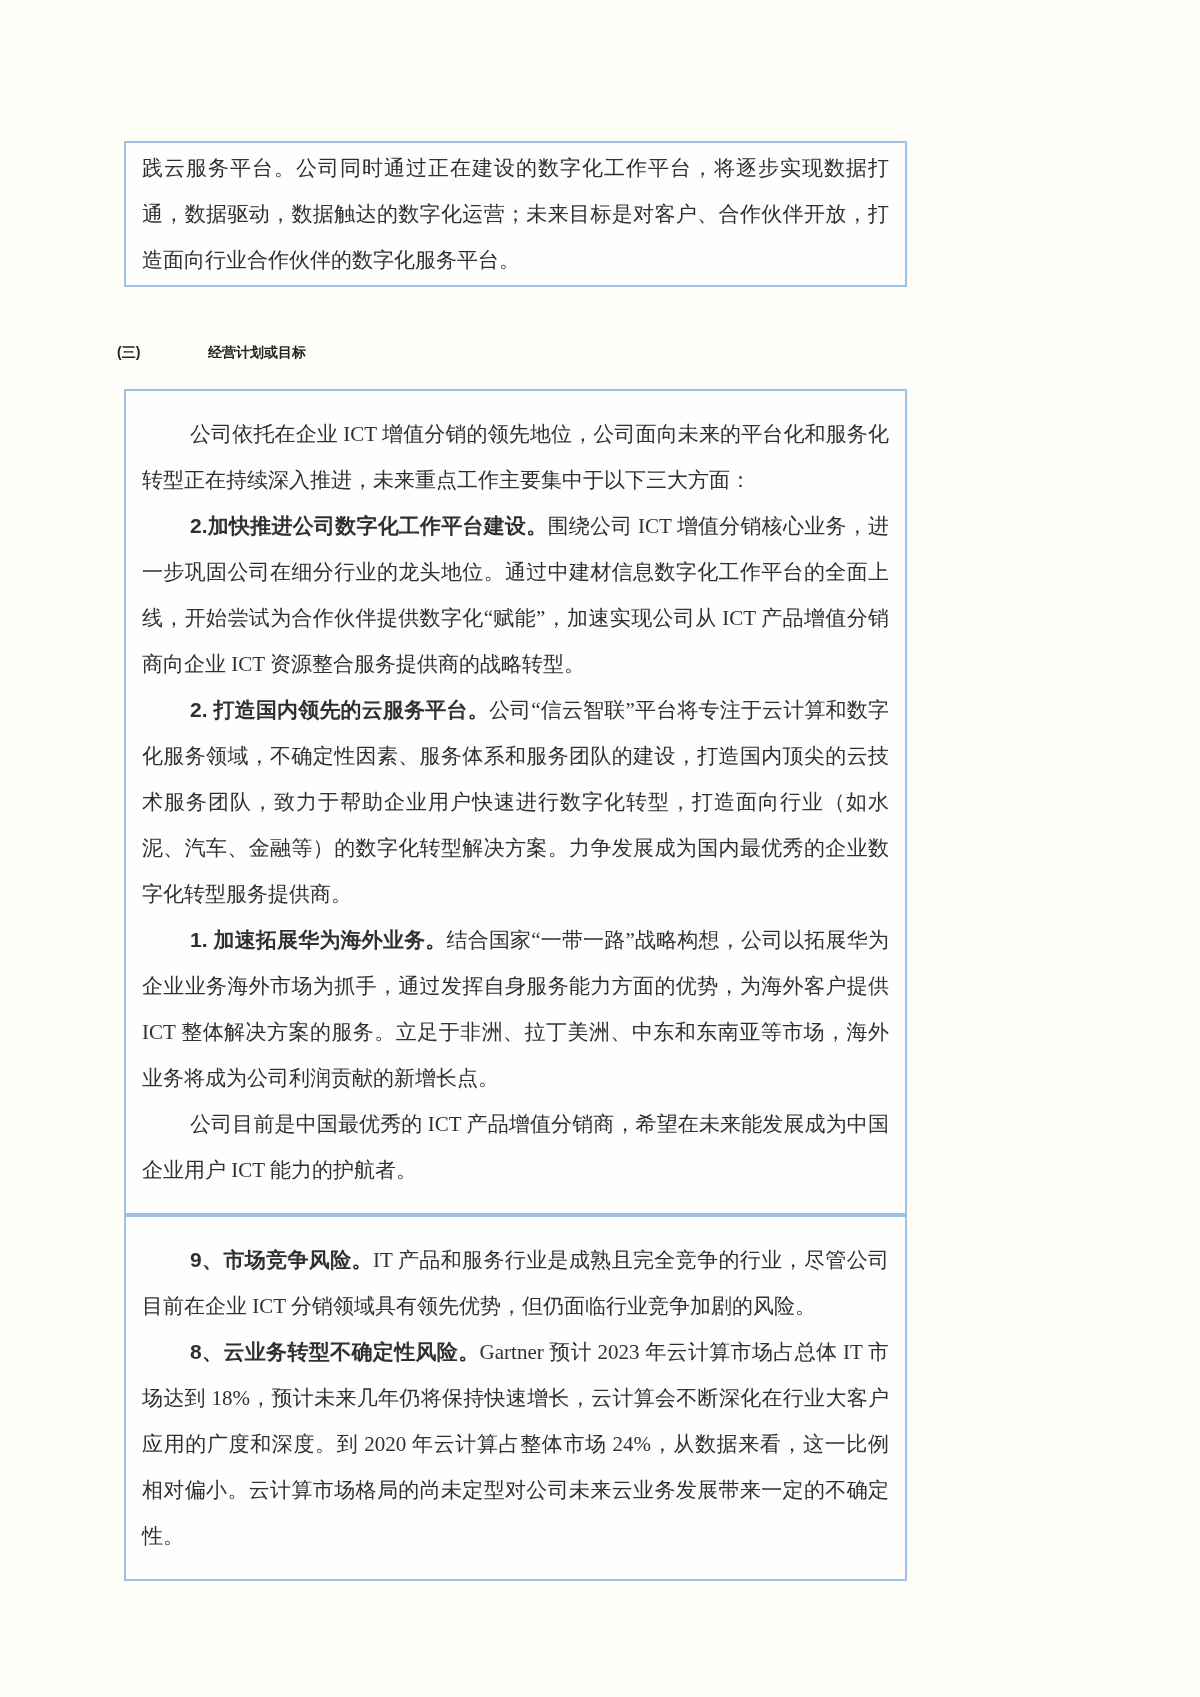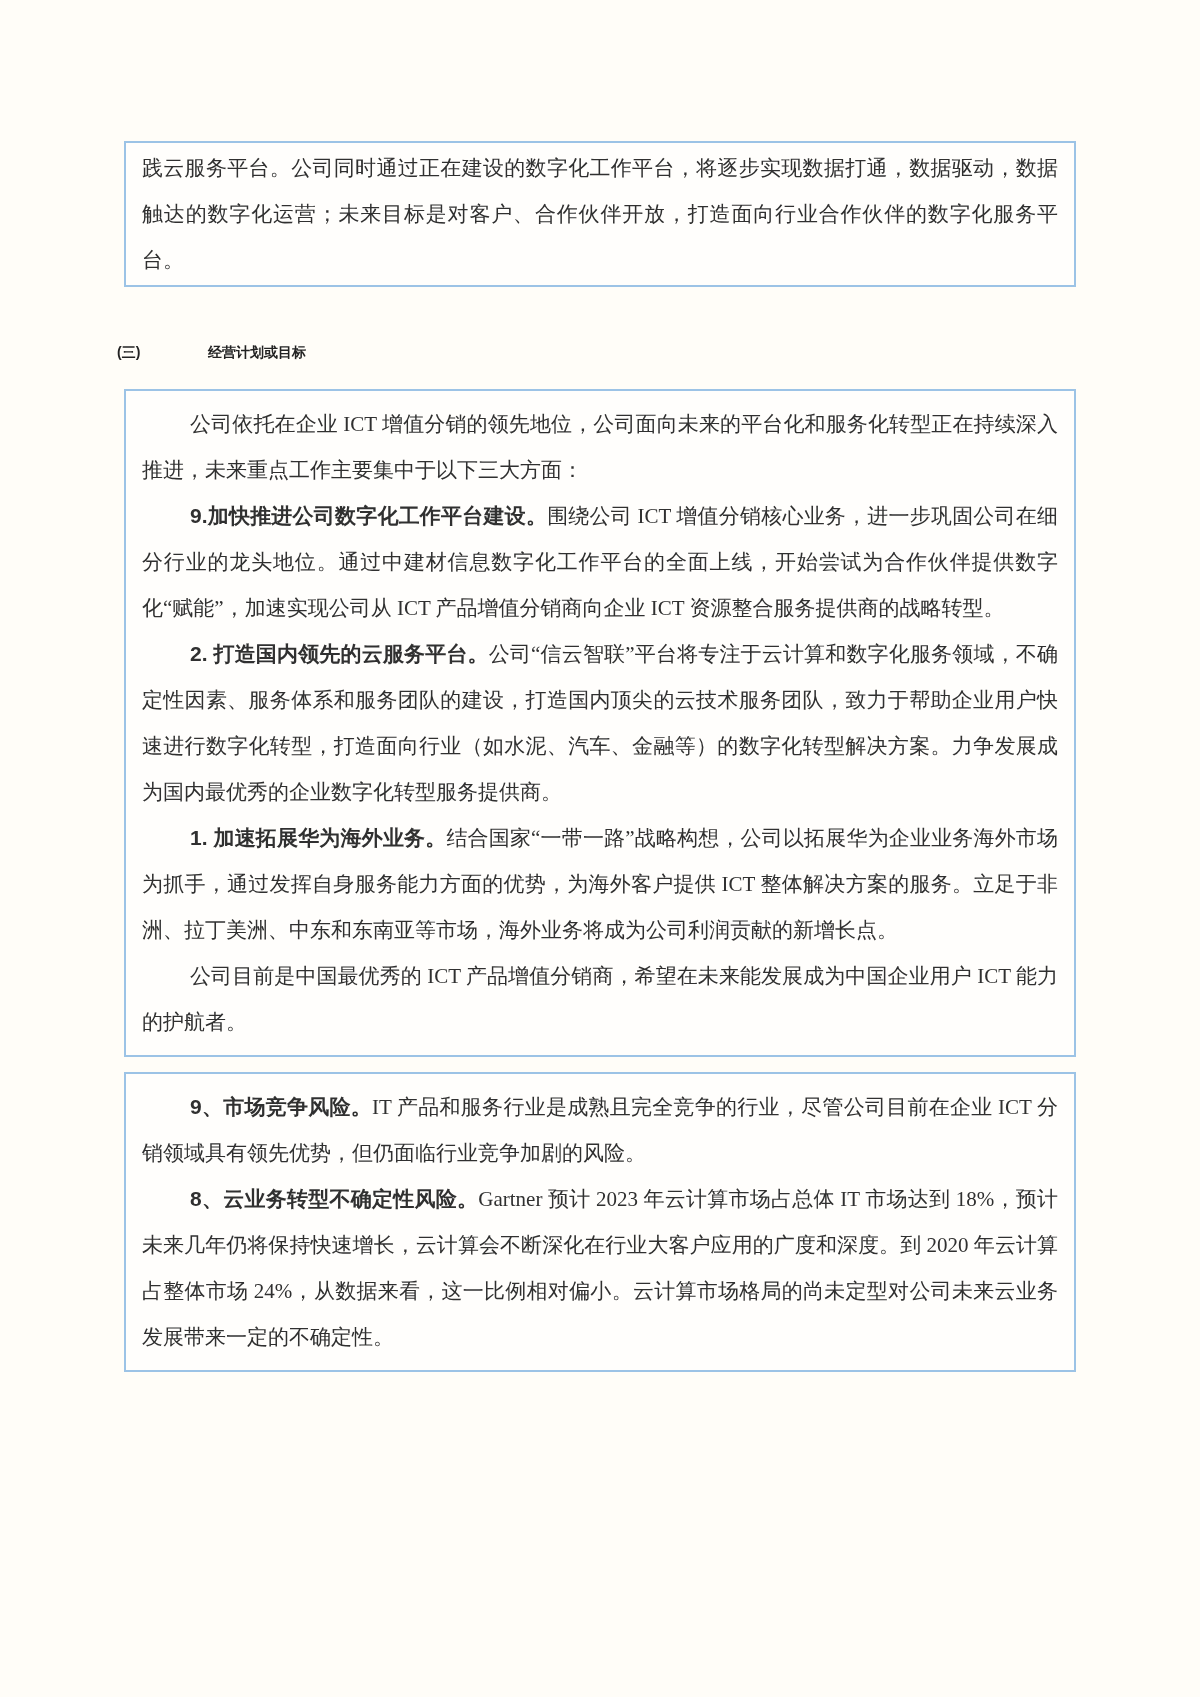--- a/index.html
+++ b/index.html
@@ -15,34 +15,33 @@
     position: relative;
     overflow: hidden;
   }
   .page {
     width: 1200px;
     height: 1697px;
   }
   .doc-box {
     box-sizing: border-box;
     margin-left: 124px;
-    width: 952px;
+    width: 783px;
     border: 2px solid #9cc3e6;
     background: #fffefc;
     padding: 2px 16px;
     font-size: 21px;
     line-height: 46px;
     text-align: justify;
   }
   .box-cont { 
     margin-top: 141px;
   }
   .box-body {
-    padding: 10px 16px;
-    margin-top: 15px;
+    padding: 20px 16px;
   }
   .para {
     margin: 0;
     text-indent: 48px;
   }
   .no-indent .para,
   .para.no-indent {
     text-indent: 0;
   }
   .lead {
@@ -79,21 +78,21 @@
 
   <h2 class="heading h3">
     <span class="h-num">(三)</span><span class="h-title">经营计划或目标</span>
   </h2>
 
   <section class="doc-box box-body">
     <p class="para">
       <span class="lead"></span><span>公司依托在企业 ICT 增值分销的领先地位，公司面向未来的平台化和服务化转型正在持续深入推进，未来重点工作主要集中于以下三大方面：</span>
     </p>
     <p class="para">
-      <span class="lead">9.加快推进公司数字化工作平台建设。</span><span>围绕公司 ICT 增值分销核心业务，进一步巩固公司在细分行业的龙头地位。通过中建材信息数字化工作平台的全面上线，开始尝试为合作伙伴提供数字化“赋能”，加速实现公司从 ICT 产品增值分销商向企业 ICT 资源整合服务提供商的战略转型。</span>
+      <span class="lead">2.加快推进公司数字化工作平台建设。</span><span>围绕公司 ICT 增值分销核心业务，进一步巩固公司在细分行业的龙头地位。通过中建材信息数字化工作平台的全面上线，开始尝试为合作伙伴提供数字化“赋能”，加速实现公司从 ICT 产品增值分销商向企业 ICT 资源整合服务提供商的战略转型。</span>
     </p>
     <p class="para">
       <span class="lead">2. 打造国内领先的云服务平台。</span><span>公司“信云智联”平台将专注于云计算和数字化服务领域，不确定性因素、服务体系和服务团队的建设，打造国内顶尖的云技术服务团队，致力于帮助企业用户快速进行数字化转型，打造面向行业（如水泥、汽车、金融等）的数字化转型解决方案。力争发展成为国内最优秀的企业数字化转型服务提供商。</span>
     </p>
     <p class="para">
       <span class="lead">1. 加速拓展华为海外业务。</span><span>结合国家“一带一路”战略构想，公司以拓展华为企业业务海外市场为抓手，通过发挥自身服务能力方面的优势，为海外客户提供 ICT 整体解决方案的服务。立足于非洲、拉丁美洲、中东和东南亚等市场，海外业务将成为公司利润贡献的新增长点。</span>
     </p>
     <p class="para">
       <span class="lead"></span><span>公司目前是中国最优秀的 ICT 产品增值分销商，希望在未来能发展成为中国企业用户 ICT 能力的护航者。</span>
     </p>

